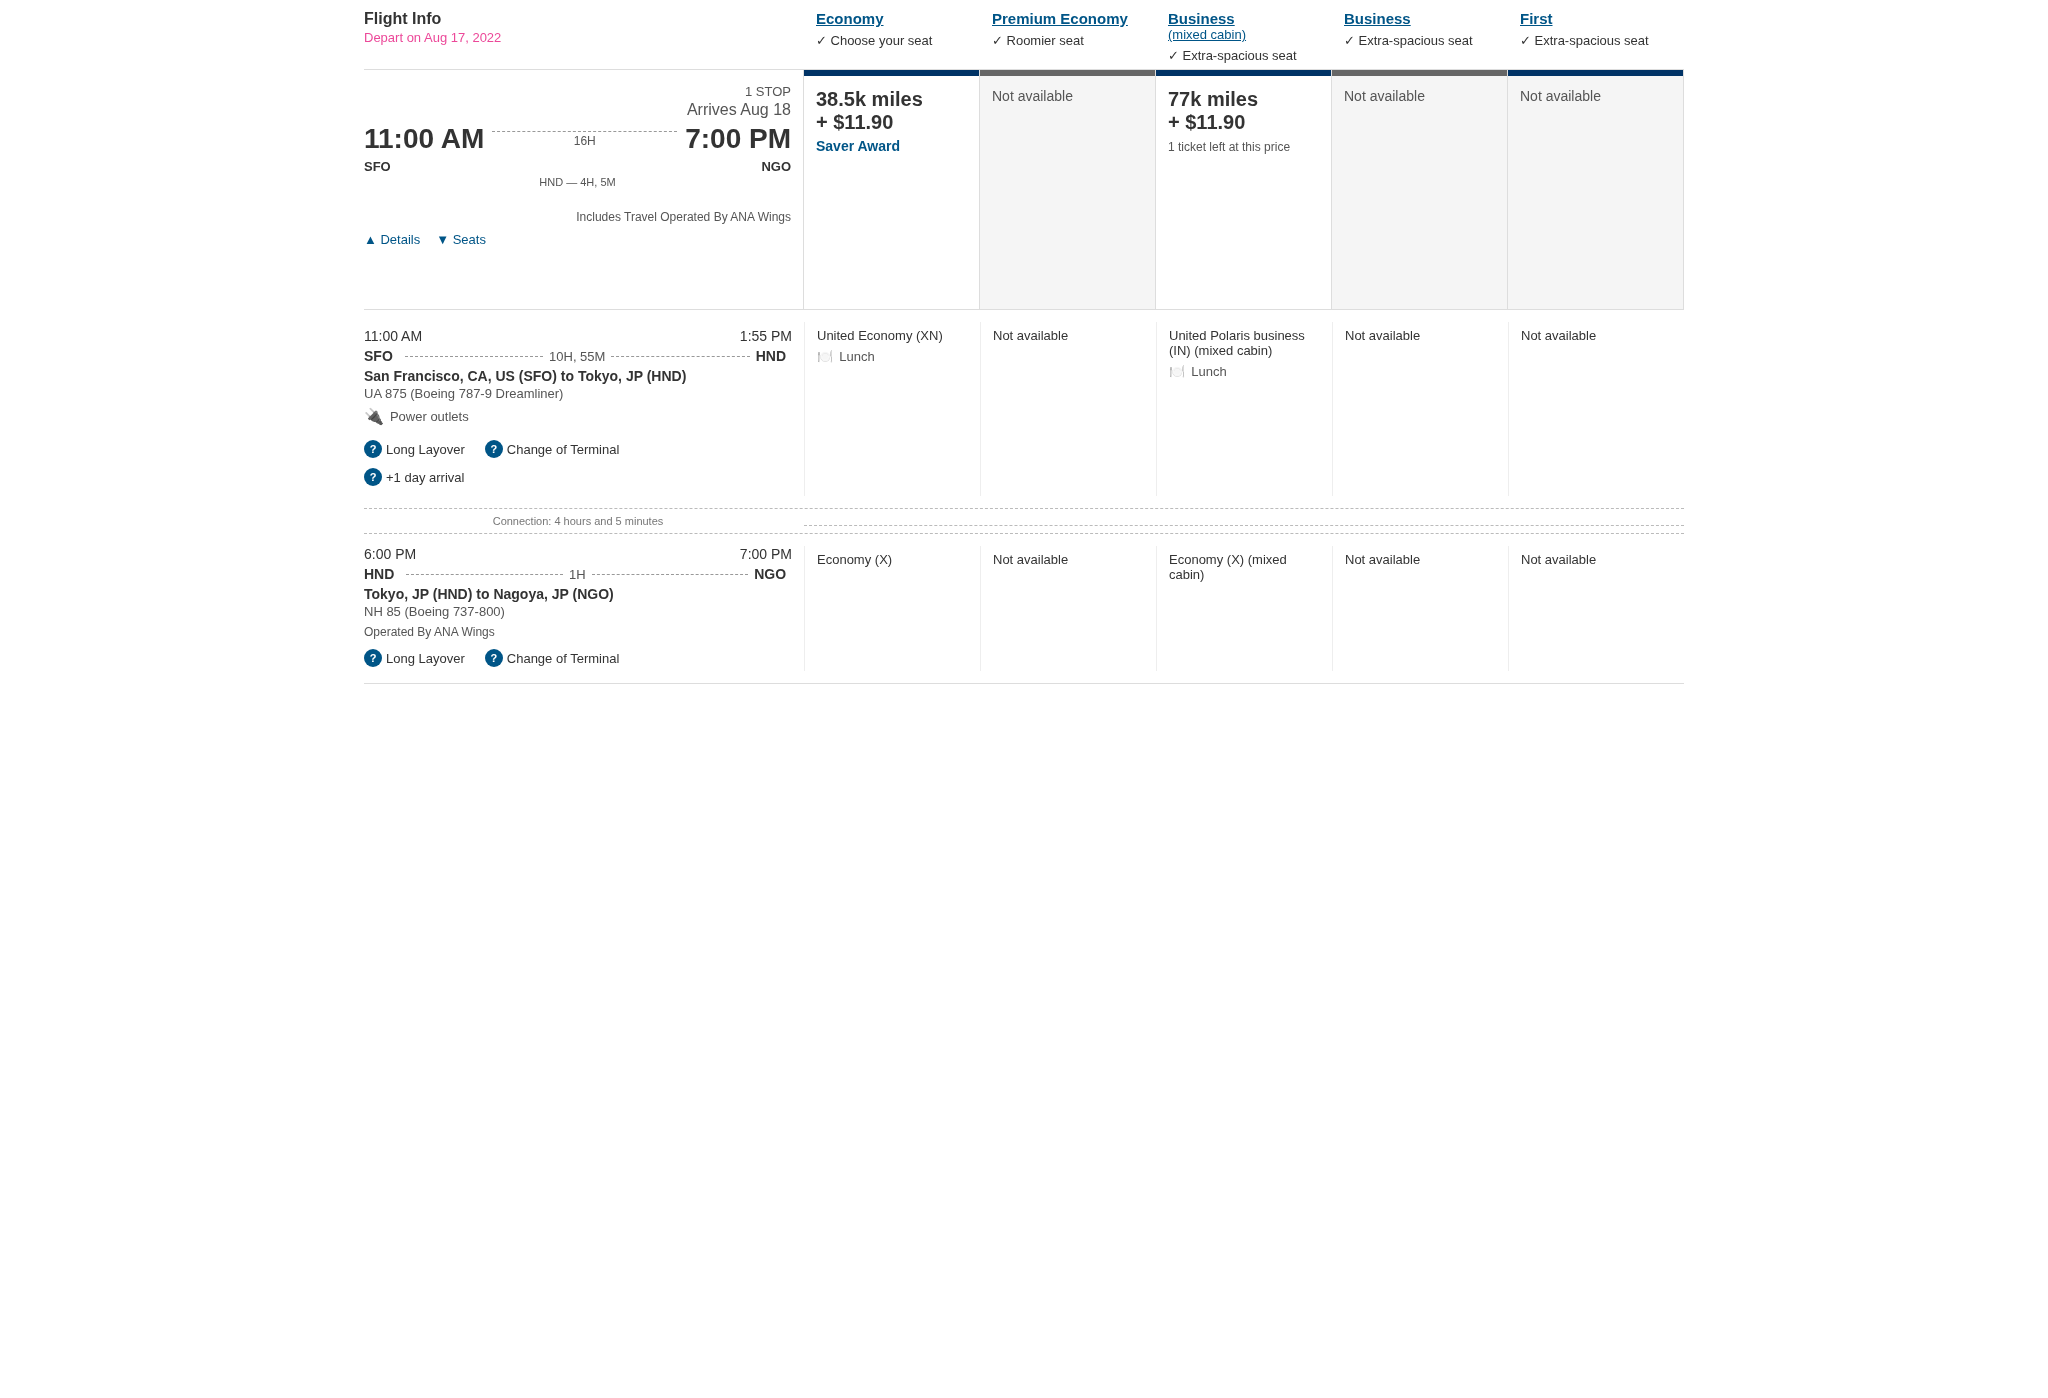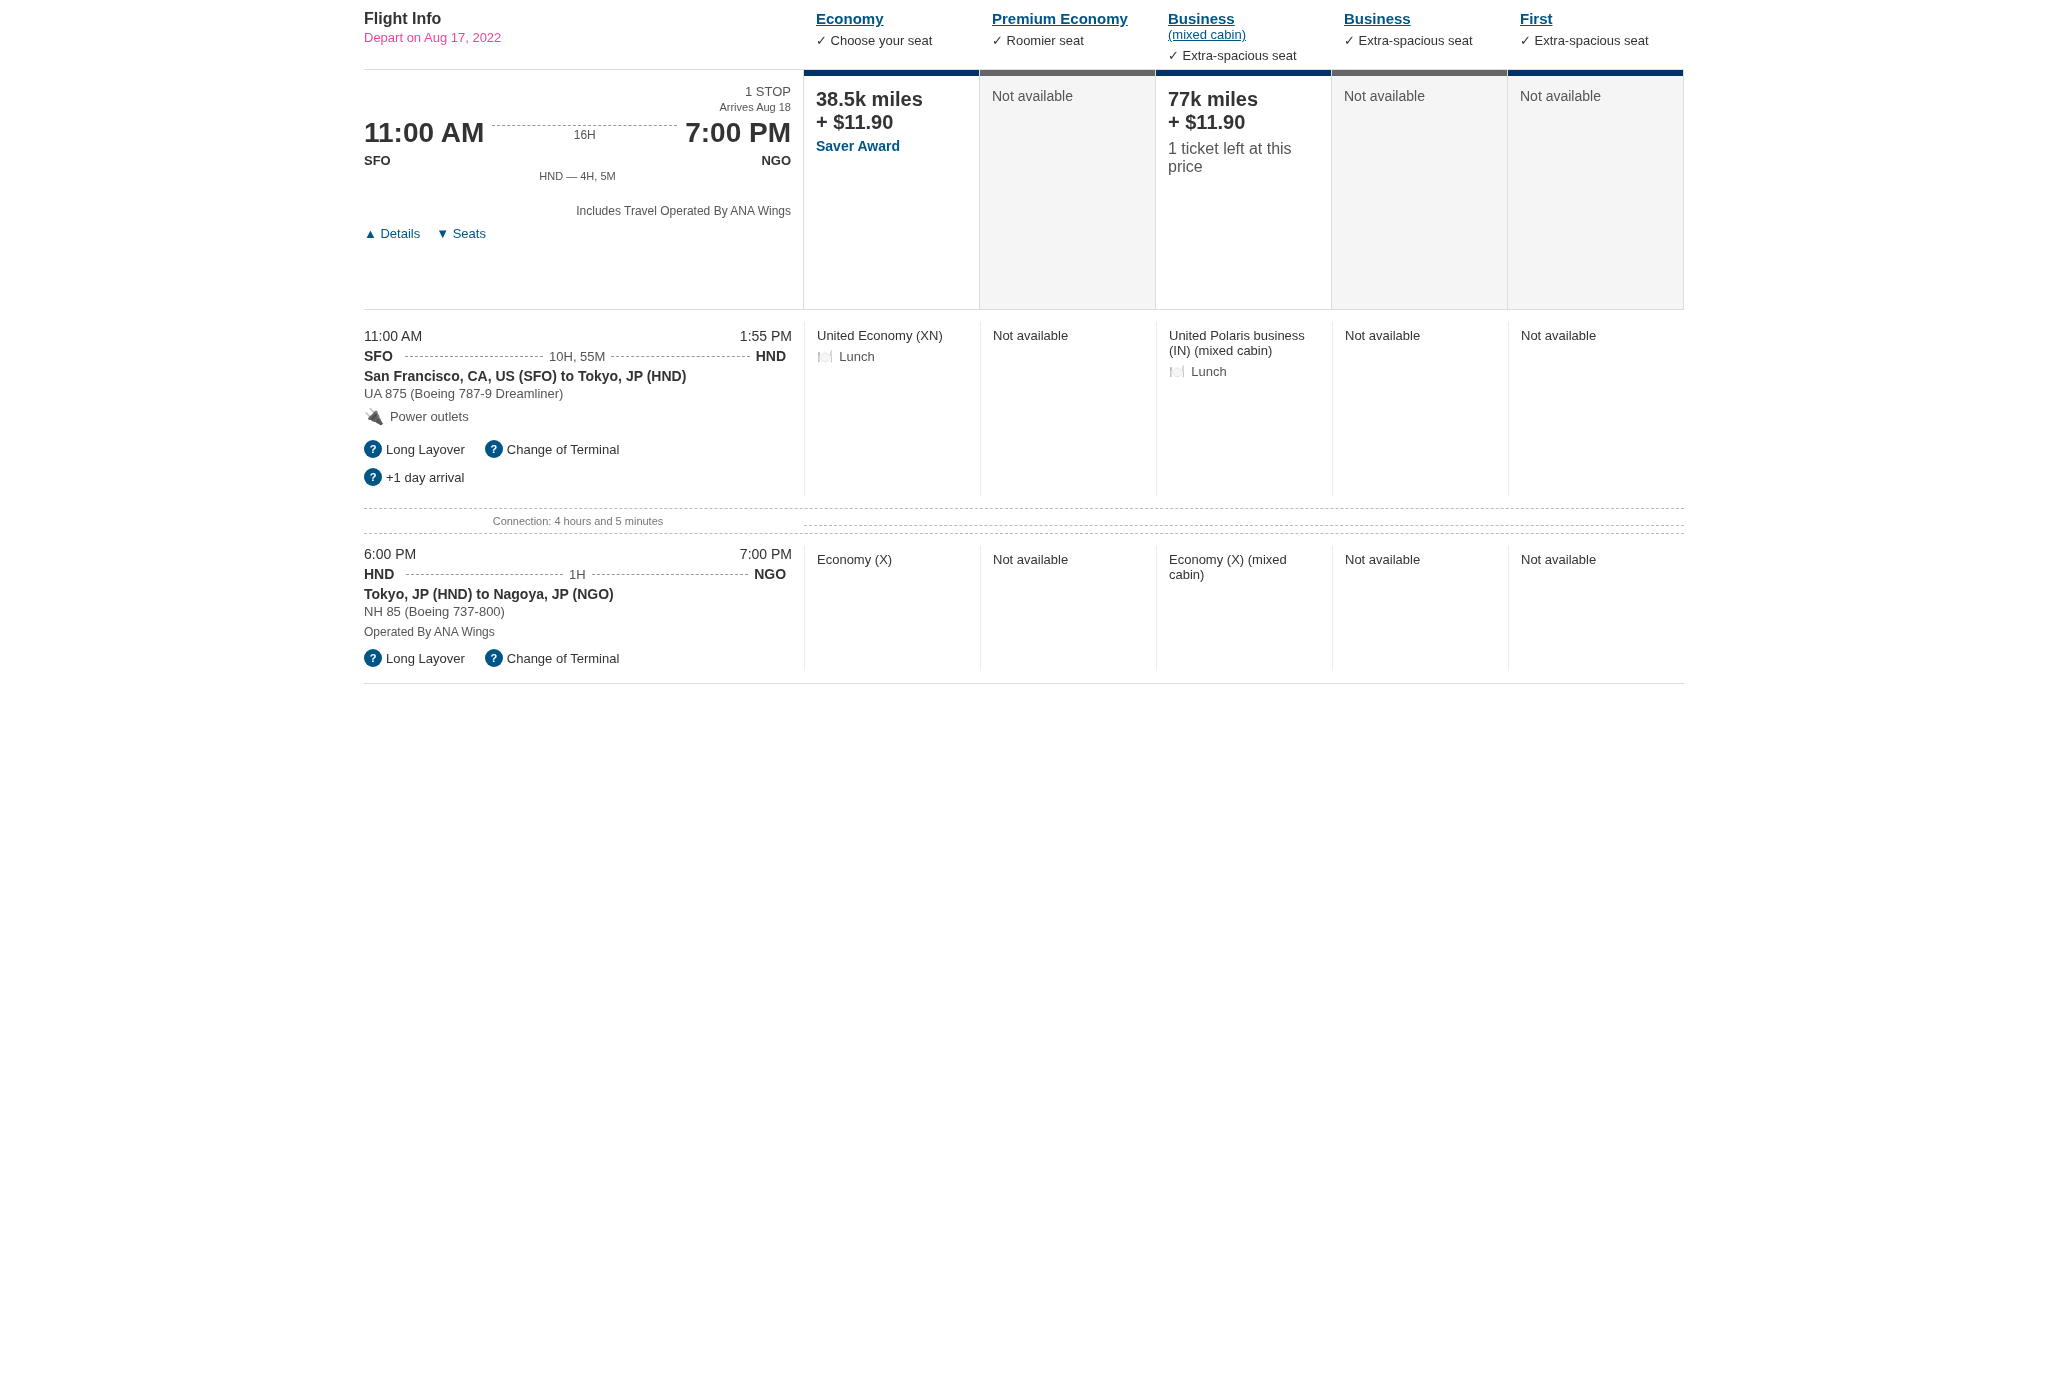--- a/index.html
+++ b/index.html
@@ -31,21 +31,21 @@
       border-bottom: 1px solid #ddd;
       min-height: 240px;
     }
 
     .flight-summary-cell {
       padding: 14px 12px 14px 0;
       border-right: 1px solid #ddd;
     }
 
     .stops-row { text-align: right; font-size: 13px; color: #555; margin-bottom: 2px; }
-    .arrives-row { text-align: right; font-size: 11px; color: #555; margin-bottom: 4px; }
+    .arrives-row { text-align: right; font-size: 16px; color: #555; margin-bottom: 4px; }
 
     .times-row {
       display: flex;
       justify-content: space-between;
       align-items: center;
       margin-bottom: 4px;
     }
     .time-display { font-size: 28px; font-weight: bold; }
     .route-line {
       flex: 1;
@@ -96,21 +96,21 @@
       color: #555;
       font-size: 14px;
       position: relative;
     }
     .not-available-cell .top-bar {
       height: 6px;
       background: #666;
       margin: -14px -12px 12px -12px;
     }
 
-    .ticket-note { font-size: 16px; color: #555; margin-top: 6px; }
+    .ticket-note { font-size: 12px; color: #555; margin-top: 6px; }
 
     
     .detail-section {
       border-bottom: 1px solid #ddd;
     }
 
     .detail-row {
       display: grid;
       grid-template-columns: 440px 1fr 1fr 1fr 1fr 1fr;
       padding: 12px 0;

